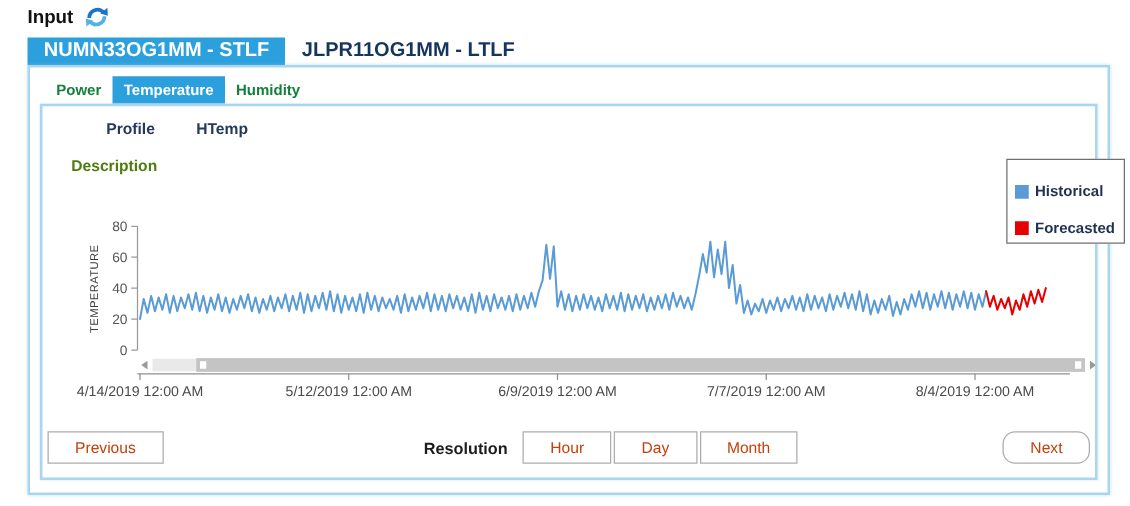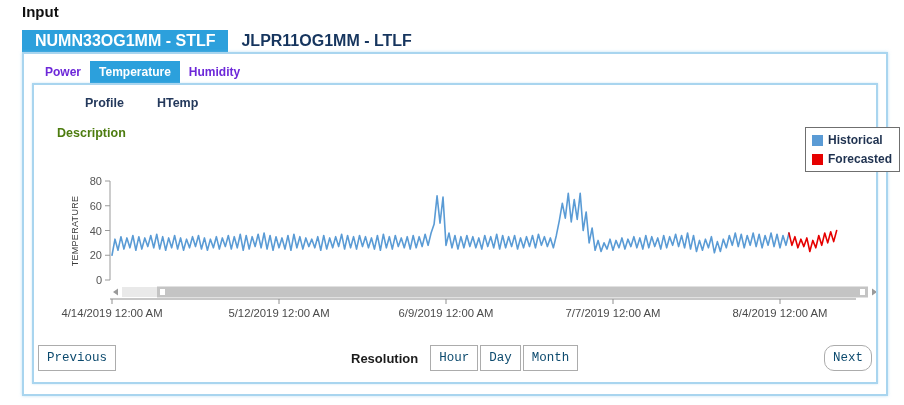--- a/index.html
+++ b/index.html
@@ -1,60 +1,60 @@
 <!DOCTYPE html>
 <html><head>
 <meta charset="utf-8">
 <style>
   * { margin:0; padding:0; box-sizing:border-box; }
   html,body { width:904px; height:405px; background:#ffffff; overflow:hidden;
               font-family:"Liberation Sans", sans-serif; }
 
-  .title-row { position:absolute; left:22px; top:3px; display:flex; align-items:center; gap:8px;flex-direction:column; }
+  .title-row { position:absolute; left:22px; top:3px; display:flex; align-items:center; gap:8px; }
   .page-title { font-size:15px; font-weight:bold; color:#111111; }
   .refresh { width:21px; height:21px; cursor:pointer; }
 
   .outer-tabs { position:absolute; left:22px; top:30px; display:flex; height:22px; }
   .otab { display:flex; align-items:center; padding:0 13px; font-size:16px; font-weight:bold;
           color:#16355e; cursor:pointer; white-space:nowrap; }
   .otab.selected { background:#2ca0dc; color:#ffffff; }
 
   .outer-panel { position:absolute; left:22px; top:52px; width:866px; height:344px;
                  background:#ffffff; border:2px solid #a9d5ef;
                  box-shadow:0 0 3px rgba(140,200,235,.55); }
 
   .inner-tabs { display:flex; margin:7px 0 0 12px; height:22px; }
   .itab { display:flex; align-items:center; padding:0 9px; font-size:12px; font-weight:bold;
-          color:#6d28d9; cursor:pointer; }
+          color:#15803d; cursor:pointer; }
   .itab.selected { background:#2ca0dc; color:#ffffff; }
 
   .inner-panel { position:relative; margin:0 8px 0 8px; width:846px; height:301px;
                  background:#ffffff; border:2px solid #a9d5ef;
                  box-shadow:0 0 2px rgba(140,200,235,.45); }
 
   .profile-row { position:absolute; left:51px; top:11px; display:flex; font-size:12.5px;
                  font-weight:bold; color:#24395c;text-align:center; }
   .profile-value { margin-left:33px; }
 
   .description { position:absolute; left:23px; top:41px; font-size:12.5px; font-weight:bold;
                  color:#4d7c0f; }
 
   .legend { position:absolute; left:771px; top:42px; border:1px solid #6f6f6f; background:#ffffff;
-            padding:5px 7px 5px 6px; display:flex; flex-direction:column; gap:5px; z-index:3; }
+            padding:18px 7px 5px 6px; display:flex; flex-direction:column; gap:15px; z-index:3; }
   .legend-item { display:flex; align-items:center; gap:5px; font-size:12px; font-weight:bold;
                  color:#1f3250; white-space:nowrap; }
   .legend-sq { width:11px; height:11px; display:inline-block; }
 
   .chart-svg { position:absolute; left:0; top:0; width:842px; height:297px; }
 
-  button { font-family:Liberation Mono, monospace; font-size:12.5px; color:#0c4a6e;
-           background:#ffffff; border:1px solid #acacac; padding:5px 8px; cursor:pointer; }
+  button { font-family:Liberation Sans, sans-serif; font-size:12.5px; color:#c2410c;
+           background:#ffffff; border:1px solid #acacac; padding:5px 21px; cursor:pointer; }
   .prev-btn { position:absolute; left:4px; bottom:11px; }
   .next-btn { position:absolute; right:4px; bottom:11px;border-radius:10px; }
-  .res-group { position:absolute; left:317px; bottom:11px; display:flex; align-items:center;justify-content:center; }
+  .res-group { position:absolute; left:305px; bottom:11px; display:flex; align-items:center;justify-content:center; }
   .res-label { font-size:13px; font-weight:bold; color:#1c1c1c; margin-right:12px; }
   .res-group button { margin-right:2px; min-width:40px; }
 </style>
 </head>
 <body>
 
 <div>
 
   <div class="title-row">
     <span class="page-title">Input</span>

